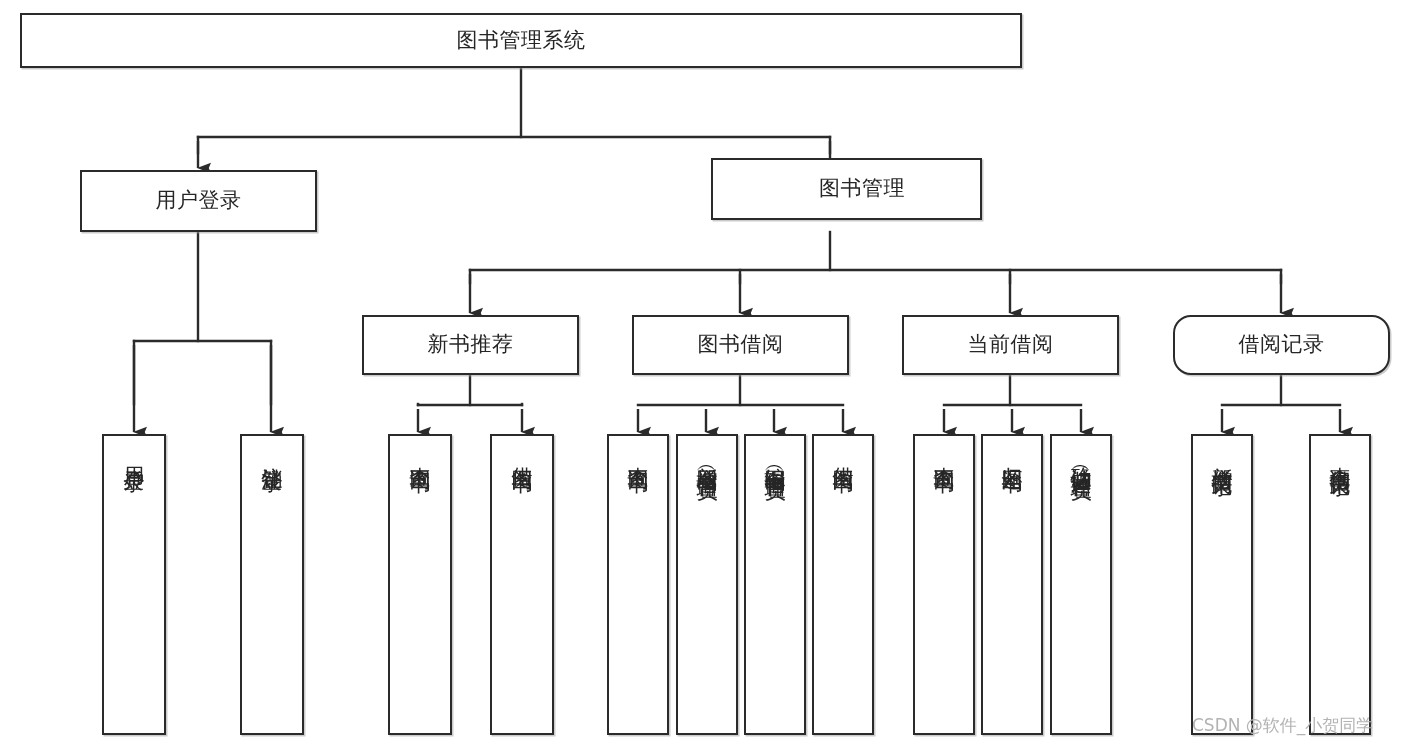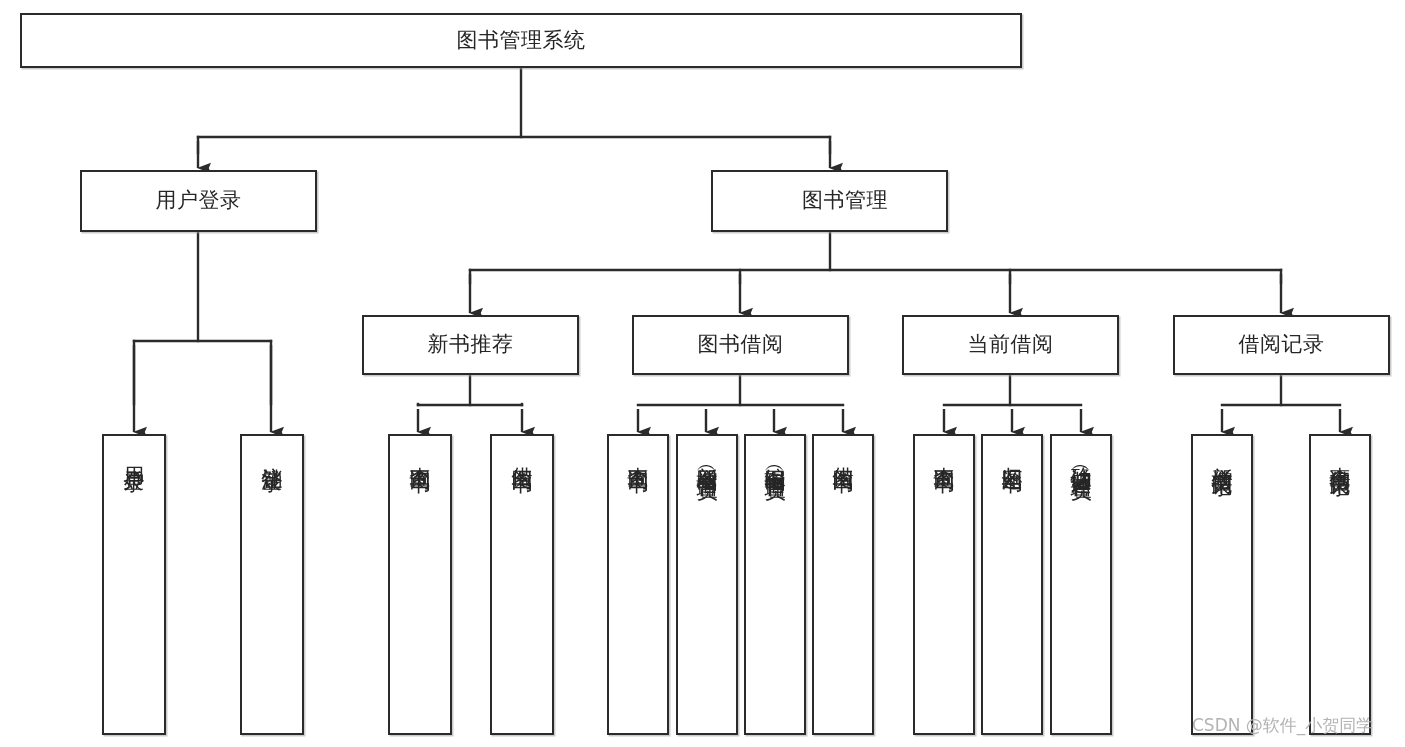--- a/index.html
+++ b/index.html
@@ -138,34 +138,34 @@
     </g>
   </svg>
 
   <div class="node" style="left:20px; top:13px; width:1002px; height:55px;">
     <span class="lbl">图书管理系统</span>
   </div>
 
   <div class="node" style="left:80px; top:170px; width:237px; height:62px;">
     <span class="lbl">用户登录</span>
   </div>
-  <div class="node" style="left:711px; top:170px; width:237px; height:62px;padding-left:31px;">
+  <div class="node" style="left:711px; top:158px; width:271px; height:62px;padding-left:31px;">
     <span class="lbl">图书管理</span>
   </div>
 
   <div class="node" style="left:632px; top:315px; width:217px; height:60px;">
     <span class="lbl">图书借阅</span>
   </div>
   <div class="node" style="left:362px; top:315px; width:217px; height:60px;">
     <span class="lbl">新书推荐</span>
   </div>
   <div class="node" style="left:902px; top:315px; width:217px; height:60px;">
     <span class="lbl">当前借阅</span>
   </div>
-  <div class="node" style="left:1173px; top:315px; width:217px; height:60px;">
+  <div class="node" style="left:1173px; top:315px; width:217px; height:60px;border-radius:18px;">
     <span class="lbl">借阅记录</span>
   </div>
 
   <div class="node vert" style="left:102px; top:434px; width:64px; height:301px;">
     <span class="lbl">用户登录</span>
   </div>
   <div class="node vert" style="left:240px; top:434px; width:64px; height:301px;">
     <span class="lbl">注销登录</span>
   </div>
 

